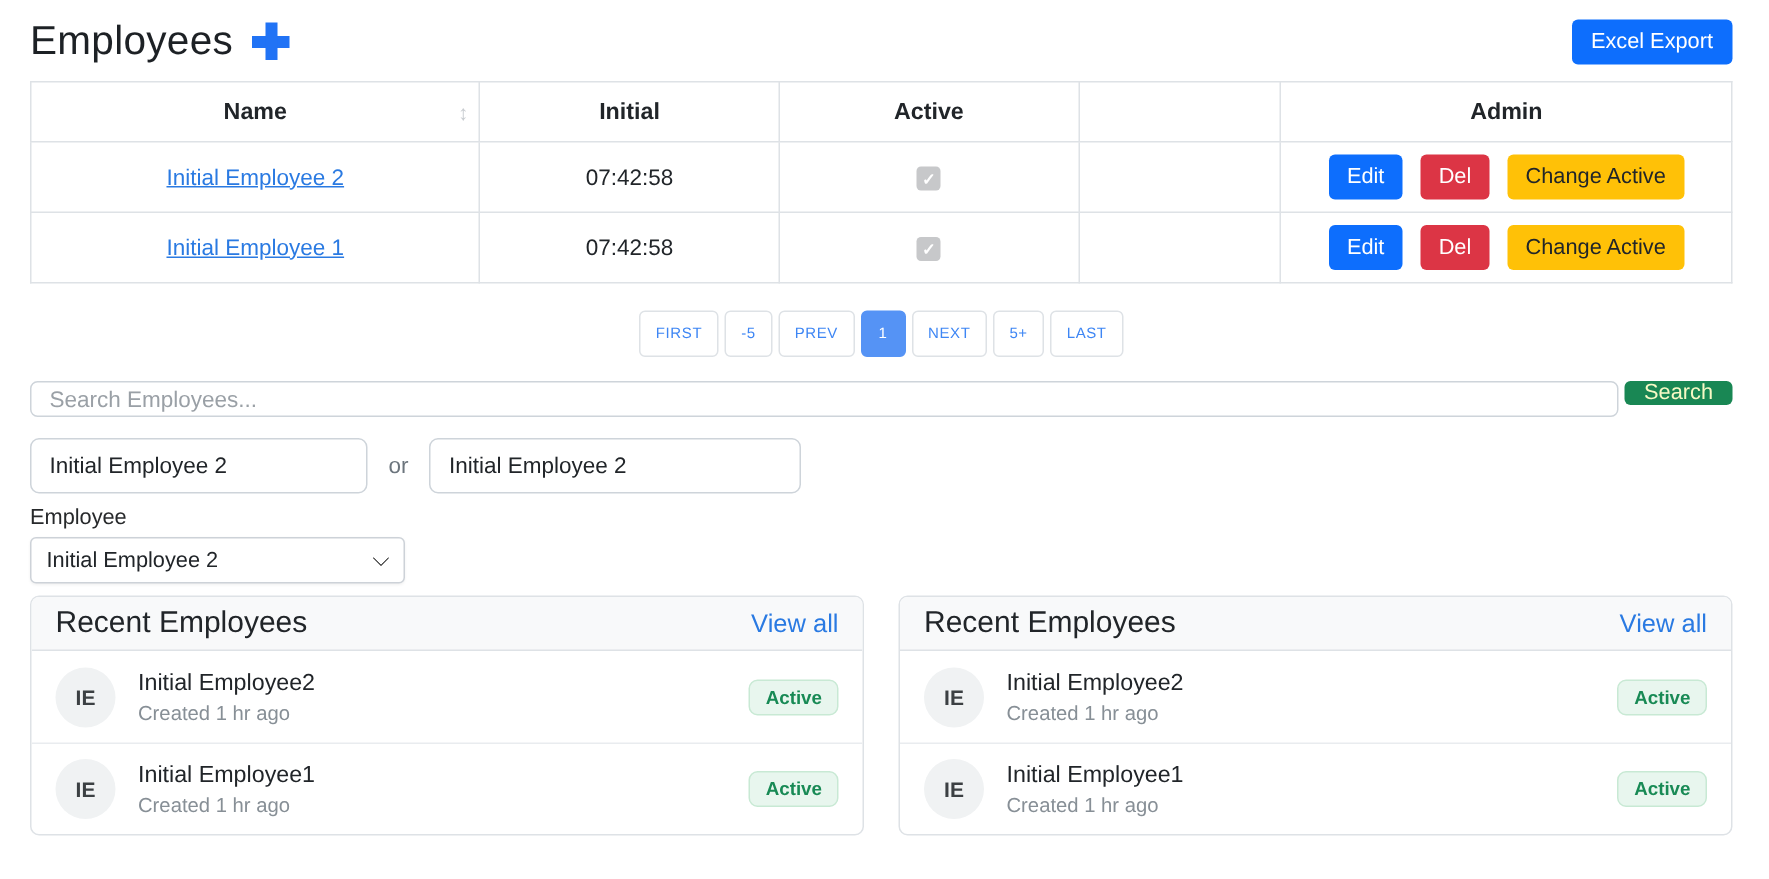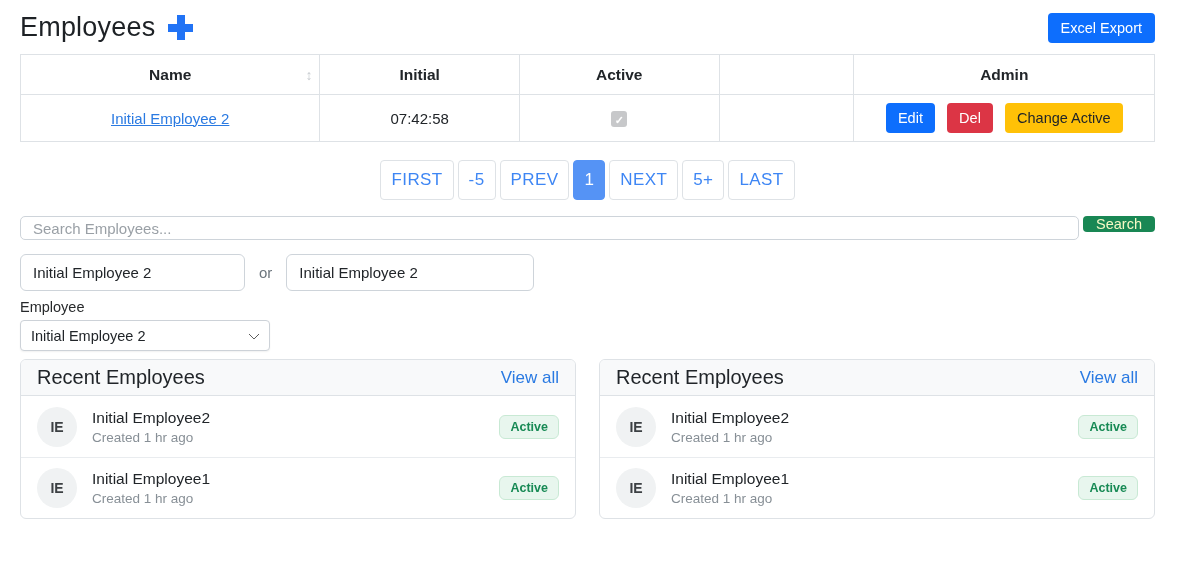--- a/index.html
+++ b/index.html
@@ -34,21 +34,21 @@
   a.name-link { color: var(--link, #2a7ae2); text-decoration: underline; }
   .checkbox { display: inline-block; width: 16px; height: 16px; background: #c7c8ca; border-radius: 3px; line-height: 16px; text-align: center; }
   .checkbox .check-glyph { color: #fff; font-size: 11px; font-weight: 700; }
   .btn-sm { padding: 8px 12px; }
   .admin-cell .btn { margin: 0 4px; }
 
   
   .pagination { display: flex; justify-content: center; margin-top: 18px; }
   .page-btn {
     background: #fff; border: 1px solid var(--border, #dee2e6); color: var(--page-link, #3e86f4);
-    font-size: 17px; letter-spacing: .4px; padding: 9px 10px; border-radius: 4px; margin: 0 2px;
+    font-size: 10px; letter-spacing: .4px; padding: 9px 10px; border-radius: 4px; margin: 0 2px;
     font-family: inherit; cursor: pointer; min-width: 30px;
   }
   .page-btn.active { background: var(--page-active, #5593f5); border-color: var(--page-active, #5593f5); color: #fff; }
 
   
   .search-row { display: flex; margin-top: 16px; }
   .search-input {
     flex: 1; height: 24px; border: 1px solid #ced4da; border-radius: 5px; padding: 0 12px;
     font-size: 15px; font-family: inherit; color: #212529; margin-right: 4px;
   }
@@ -132,20 +132,31 @@
         <td><a href="#" class="name-link">Initial Employee 2</a></td>
         <td>07:42:58</td>
         <td><span class="checkbox"><span class="check-glyph">✓</span></span></td>
         <td></td>
         <td class="admin-cell">
           <button class="btn btn-primary btn-sm">Edit</button>
           <button class="btn btn-danger btn-sm">Del</button>
           <button class="btn btn-warning btn-sm">Change Active</button>
         </td>
       </tr>
+      <tr>
+        <td><a href="#" class="name-link">Initial Employee 1</a></td>
+        <td>07:42:58</td>
+        <td><span class="checkbox"><span class="check-glyph">✓</span></span></td>
+        <td></td>
+        <td class="admin-cell">
+          <button class="btn btn-primary btn-sm">Edit</button>
+          <button class="btn btn-danger btn-sm">Del</button>
+          <button class="btn btn-warning btn-sm">Change Active</button>
+        </td>
+      </tr>
     </tbody>
   </table>
 
   <div class="pagination">
     <button class="page-btn">FIRST</button>
     <button class="page-btn">-5</button>
     <button class="page-btn">PREV</button>
     <button class="page-btn active">1</button>
     <button class="page-btn">NEXT</button>
     <button class="page-btn">5+</button>

